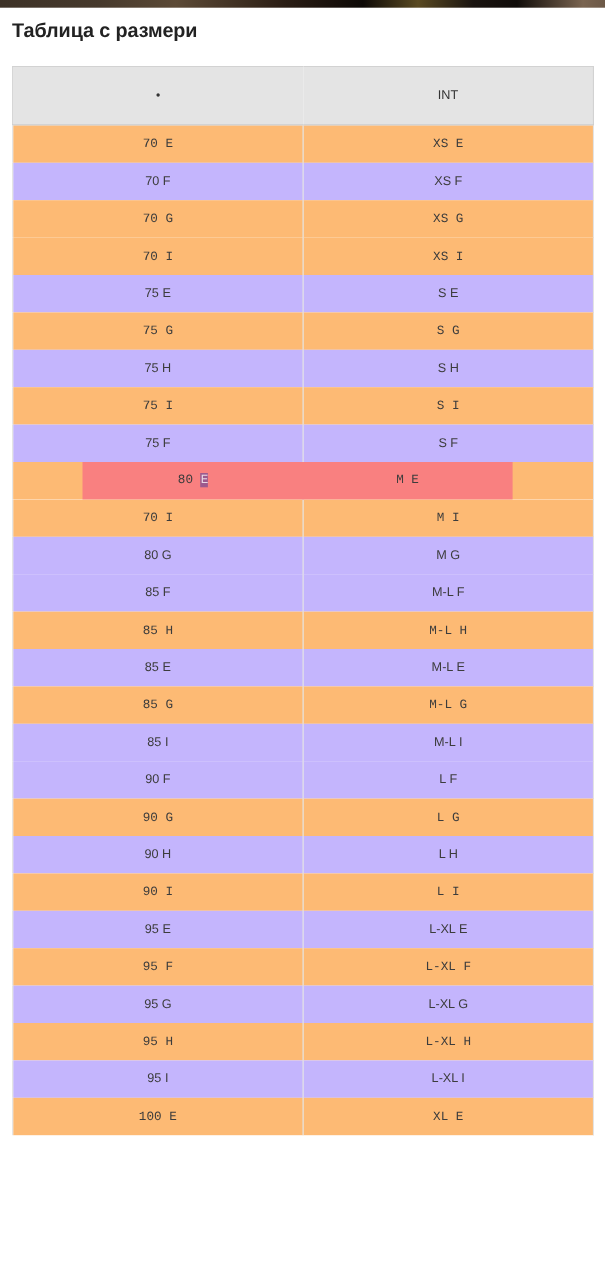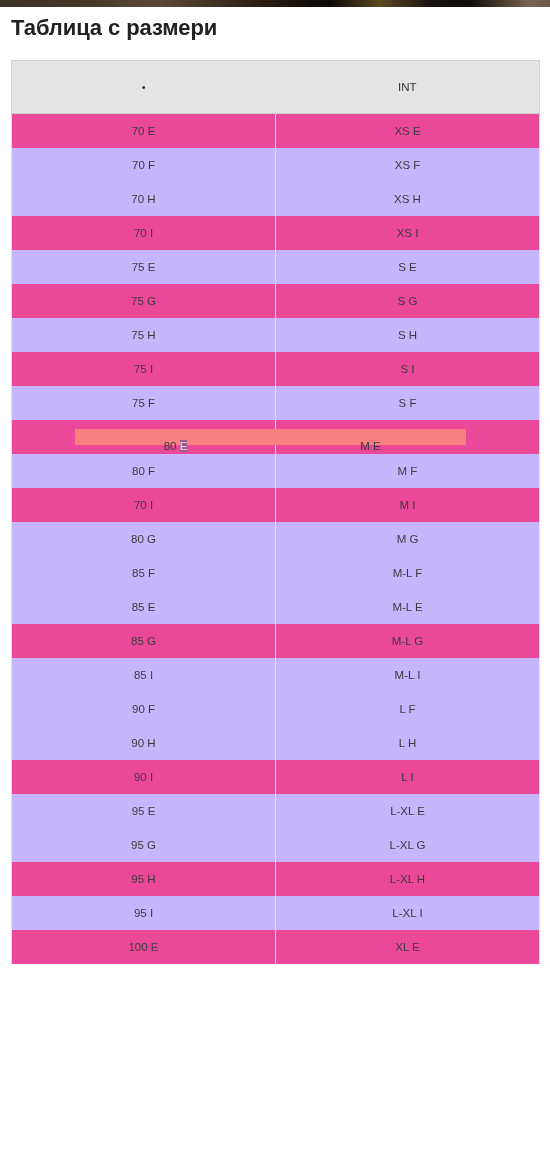--- a/index.html
+++ b/index.html
@@ -38,21 +38,21 @@
   .page {
     position: absolute;
     top: 7px;
     left: 0;
     width: 550px;
   }
 
   .page-title {
     margin: 0;
     padding: 10px 0 0 11px;
-    font-size: 22px;
+    font-size: 18px;
     font-weight: bold;
     line-height: 22px;
     color: #222222;
     letter-spacing: -0.1px;
   }
 
   .table-wrap {
     margin: 21px 11px 0 11px;
     width: 528px;
     box-sizing: border-box;
@@ -95,31 +95,31 @@
     padding: 0;
     text-align: center;
     vertical-align: middle;
     color: #3c3c3c;
     font-size: 11.5px;
     border-left: 1px solid #e3e3e3;
     border-right: 1px solid #e3e3e3;
     white-space: nowrap;
   }
 
-  table.size-table tbody tr.row-odd td  { background: #ec4899; }
+  table.size-table tbody tr.row-odd td  { background: #fdba74; font-family: Liberation Mono, monospace; }
   table.size-table tbody tr.row-even td { background: #c4b5fd; }
 
   
   table.size-table tbody tr.row-highlight td {
     position: relative;
   }
   .hl-band {
     display: block;
     background: #f98080;
-    height: 16px;
+    height: 34px;
     line-height: 34px;
   }
   tr.row-highlight td.cell-eu .hl-band {
     margin-left: 63px;
     margin-right: -1px;
   }
   tr.row-highlight td.cell-int .hl-band {
     margin-left: -1px;
     margin-right: 73px;
   }
@@ -156,23 +156,23 @@
       </thead>
       <tbody id="table-body">
           <tr class="row-odd">
             <td class="cell-eu">70 E</td>
             <td class="cell-int">XS E</td>
           </tr>
           <tr class="row-even">
             <td class="cell-eu">70 F</td>
             <td class="cell-int">XS F</td>
           </tr>
-          <tr class="row-even">
-            <td class="cell-eu">70 H</td>
-            <td class="cell-int">XS H</td>
+          <tr class="row-odd">
+            <td class="cell-eu">70 G</td>
+            <td class="cell-int">XS G</td>
           </tr>
           <tr class="row-odd">
             <td class="cell-eu">70 I</td>
             <td class="cell-int">XS I</td>
           </tr>
           <tr class="row-even">
             <td class="cell-eu">75 E</td>
             <td class="cell-int">S E</td>
           </tr>
           <tr class="row-odd">
@@ -192,63 +192,71 @@
             <td class="cell-int">S F</td>
           </tr>
           <tr class="row-odd row-highlight">
             <td class="cell-eu">
               <span class="hl-band">80 <span class="sel">E</span></span>
             </td>
             <td class="cell-int">
               <span class="hl-band">M E</span>
             </td>
           </tr>
-          <tr class="row-even">
-            <td class="cell-eu">80 F</td>
-            <td class="cell-int">M F</td>
-          </tr>
           <tr class="row-odd">
             <td class="cell-eu">70 I</td>
             <td class="cell-int">M I</td>
           </tr>
           <tr class="row-even">
             <td class="cell-eu">80 G</td>
             <td class="cell-int">M G</td>
           </tr>
           <tr class="row-even">
             <td class="cell-eu">85 F</td>
             <td class="cell-int">M-L F</td>
           </tr>
+          <tr class="row-odd">
+            <td class="cell-eu">85 H</td>
+            <td class="cell-int">M-L H</td>
+          </tr>
           <tr class="row-even">
             <td class="cell-eu">85 E</td>
             <td class="cell-int">M-L E</td>
           </tr>
           <tr class="row-odd">
             <td class="cell-eu">85 G</td>
             <td class="cell-int">M-L G</td>
           </tr>
           <tr class="row-even">
             <td class="cell-eu">85 I</td>
             <td class="cell-int">M-L I</td>
           </tr>
           <tr class="row-even">
             <td class="cell-eu">90 F</td>
             <td class="cell-int">L F</td>
           </tr>
+          <tr class="row-odd">
+            <td class="cell-eu">90 G</td>
+            <td class="cell-int">L G</td>
+          </tr>
           <tr class="row-even">
             <td class="cell-eu">90 H</td>
             <td class="cell-int">L H</td>
           </tr>
           <tr class="row-odd">
             <td class="cell-eu">90 I</td>
             <td class="cell-int">L I</td>
           </tr>
           <tr class="row-even">
             <td class="cell-eu">95 E</td>
             <td class="cell-int">L-XL E</td>
+          </tr>
+          <tr class="row-odd">
+            <td class="cell-eu">95 F</td>
+            <td class="cell-int">L-XL F</td>
           </tr>
           <tr class="row-even">
             <td class="cell-eu">95 G</td>
             <td class="cell-int">L-XL G</td>
           </tr>
           <tr class="row-odd">
             <td class="cell-eu">95 H</td>
             <td class="cell-int">L-XL H</td>
           </tr>
           <tr class="row-even">

